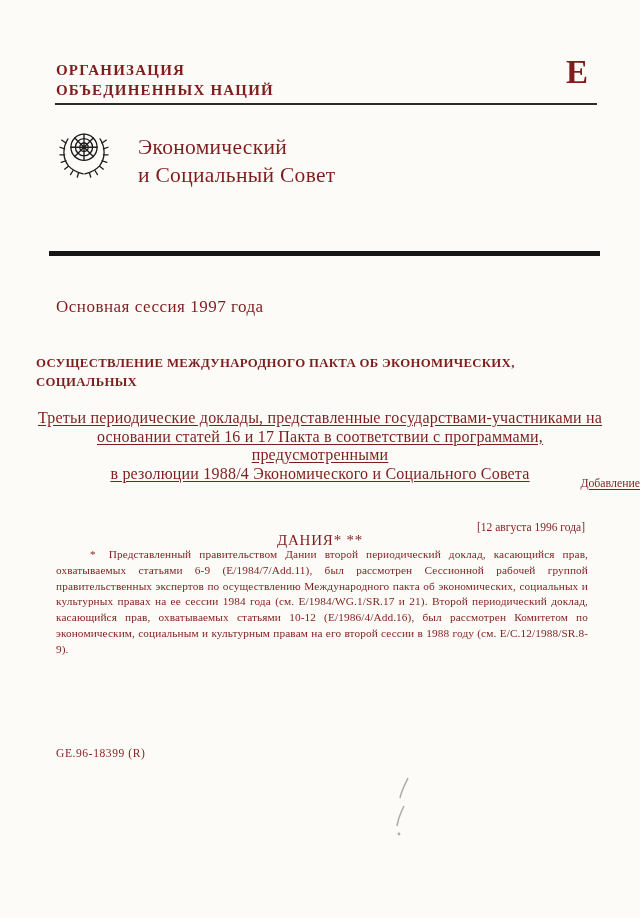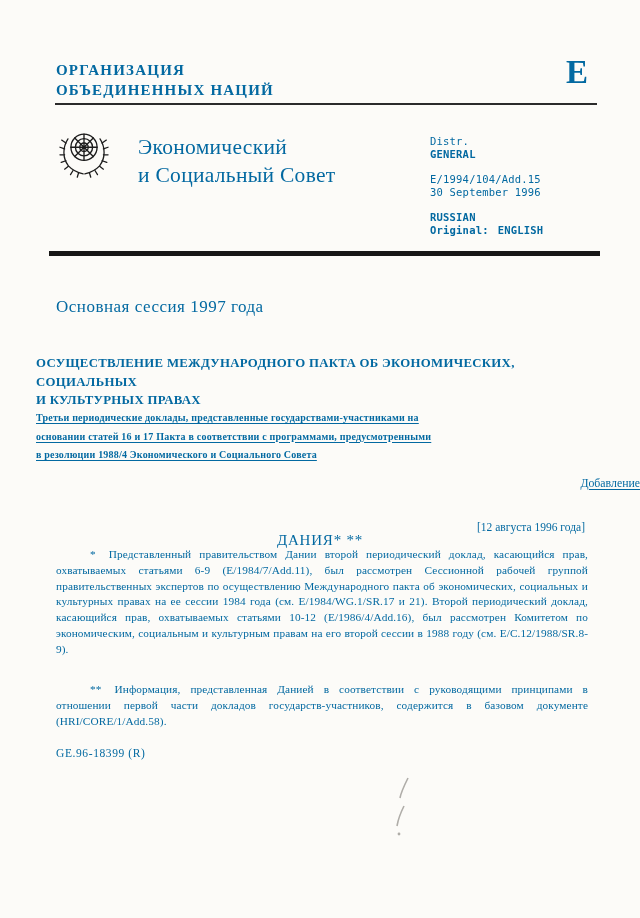--- a/index.html
+++ b/index.html
@@ -2,21 +2,21 @@
 <html><head>
 <meta charset="utf-8">
 <style>
   * { margin:0; padding:0; box-sizing:border-box; }
   html, body { background:#e9e9e6; }
   .page {
     position:relative;
     width:640px; height:918px;
     margin:0 auto;
     background:#fcfbf8;
-    color:#0369a1;
+    color:#7f1d1d;
     font-family:"Liberation Serif", serif;
     overflow:hidden;
   }
   
   .org {
     position:absolute; left:56px; top:60px;
     font-weight:bold; font-size:15px; letter-spacing:1.2px; line-height:20px;
   }
   .doc-letter {
     position:absolute; right:52px; top:54px;
@@ -46,21 +46,21 @@
   }
   
   .session { position:absolute; left:56px; top:297px; font-size:17px; letter-spacing:0.5px; }
   .title {
     position:absolute; left:36px; right:36px; top:354px;
     text-align:left; font-weight:bold;
     font-size:12.8px; line-height:18.5px; letter-spacing:0.3px;
   }
   .subtitle {
     position:absolute; left:36px; right:36px; top:409px;
-    text-align:left; font-size:10px; line-height:18.5px; letter-spacing:0.2px;font-weight:bold;
+    text-align:center; font-size:16px; line-height:18.5px; letter-spacing:0.2px;
   }
   .subtitle .u, .addendum .u { text-decoration:underline; text-underline-offset:2px; }
   .addendum { position:absolute; left:0; right:0; top:476px; text-align:right; font-size:11.8px; }
   .country { position:absolute; left:0; right:0; top:532px; text-align:center; font-size:15px; letter-spacing:0.8px; }
   .received { position:absolute; right:55px; top:521px; font-size:11.5px; }
   .footnote {
     position:absolute; left:56px; width:532px;
     font-size:11.3px; line-height:15.8px;
     text-align:justify; text-indent:34px; letter-spacing:0.1px;
   }
@@ -113,57 +113,45 @@
         <line x1="38.5" y1="55.5" x2="40" y2="60.5"></line>
       </g>
     </svg>
   </span>
 
   <div class="council">
     <div>Экономический</div>
     <div>и Социальный Совет</div>
   </div>
 
-  <div class="distr">
-    <div>Distr.</div>
-    <div class="b">GENERAL</div>
-    <div class="sp"></div>
-    <div>E/1994/104/Add.15</div>
-    <div>30 September 1996</div>
-    <div class="sp"></div>
-    <div class="b">RUSSIAN</div>
-    <div><span class="b">Original:</span><span class="b orig-val">ENGLISH</span></div>
-  </div>
 
   <div class="rule-thick"></div>
 
   <div class="session">Основная сессия 1997 года</div>
 
   <div class="title">
     <div>ОСУЩЕСТВЛЕНИЕ МЕЖДУНАРОДНОГО ПАКТА ОБ ЭКОНОМИЧЕСКИХ, СОЦИАЛЬНЫХ</div>
-    <div>И КУЛЬТУРНЫХ ПРАВАХ</div>
   </div>
 
   <div class="subtitle">
     <div><span class="u">Третьи периодические доклады, представленные государствами-участниками на</span></div>
     <div><span class="u">основании статей 16 и 17 Пакта в соответствии с программами, предусмотренными</span></div>
     <div><span class="u">в резолюции 1988/4 Экономического и Социального Совета</span></div>
   </div>
 
   <div class="addendum">
     <span class="u">Добавление</span>
   </div>
 
   <div class="country">ДАНИЯ* **</div>
 
   <div class="received">[12 августа 1996 года]</div>
 
   <p class="footnote footnote-1"><span class="fn-marker">*</span><span>Представленный правительством Дании второй периодический доклад, касающийся прав, охватываемых статьями 6-9 (E/1984/7/Add.11), был рассмотрен Сессионной рабочей группой правительственных экспертов по осуществлению Международного пакта об экономических, социальных и культурных правах на ее сессии 1984 года (см. E/1984/WG.1/SR.17 и 21).  Второй периодический доклад, касающийся прав, охватываемых статьями 10-12 (E/1986/4/Add.16), был рассмотрен Комитетом по экономическим, социальным и культурным правам на его второй сессии в 1988 году (см. E/C.12/1988/SR.8-9).</span></p>
 
-  <p class="footnote footnote-2"><span class="fn-marker">**</span><span>Информация, представленная Данией в соответствии с руководящими принципами в отношении первой части докладов государств-участников, содержится в базовом документе (HRI/CORE/1/Add.58).</span></p>
 
   <div class="footer-code">GE.96-18399  (R)</div>
 
   <span class="pen-marks">
     <svg width="36" height="64" viewBox="0 0 36 64" aria-hidden="true">
       <g stroke="#96938e" stroke-width="1.6" fill="none">
         <path d="M22,2 C18,10 15,16 14,22"></path>
         <path d="M18,30 C14,38 12,44 11,50"></path>
         <circle cx="13" cy="58" r="1.4" fill="#96938e" stroke="none"></circle>
       </g>

